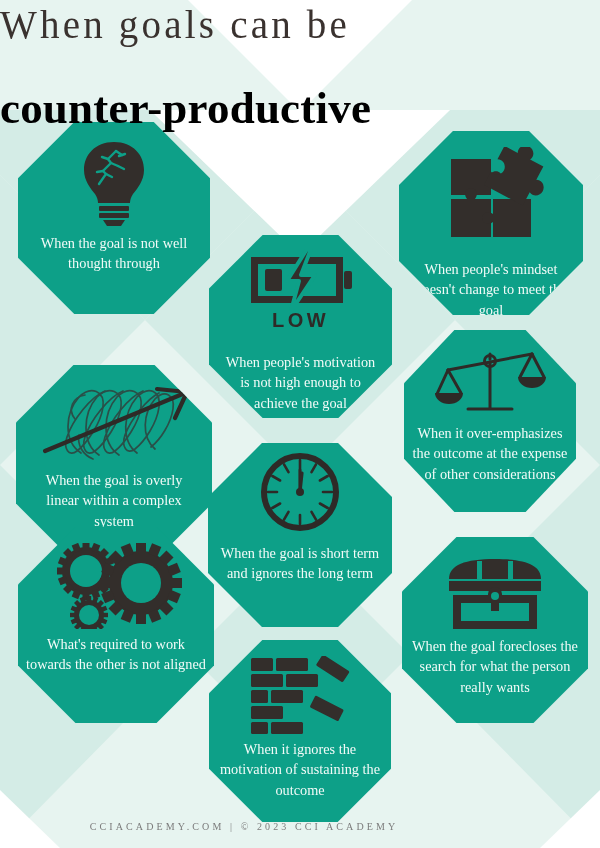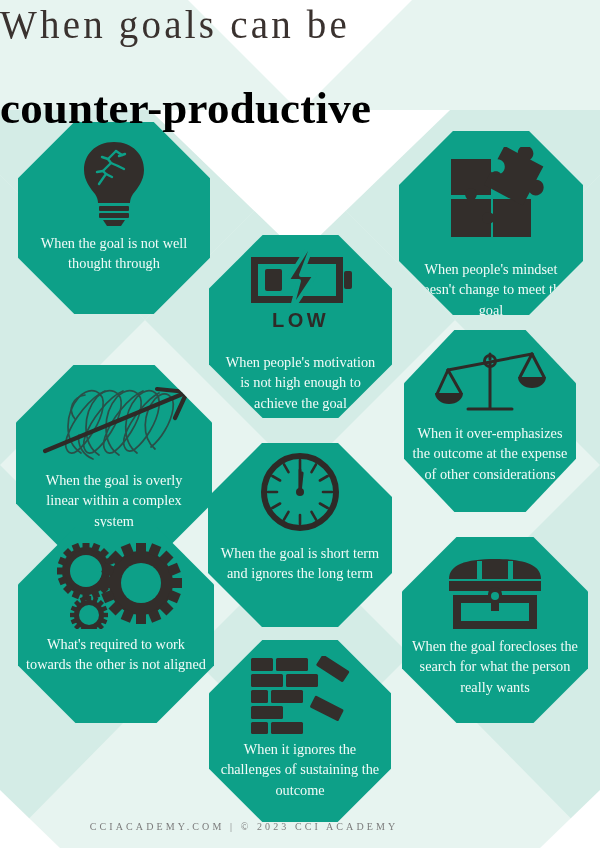--- a/index.html
+++ b/index.html
@@ -389,18 +389,18 @@
           <rect x="26" y="34" width="32" height="13" rx="1.5"></rect>
           <rect x="6" y="50" width="32" height="13" rx="1.5"></rect>
           <rect x="6" y="66" width="17" height="12" rx="1.5"></rect>
           <rect x="26" y="66" width="32" height="12" rx="1.5"></rect>
 
           <rect x="72" y="6" width="32" height="13" rx="1.5" transform="rotate(33 88 12)"></rect>
           <rect x="66" y="46" width="32" height="13" rx="1.5" transform="rotate(27 82 52)"></rect>
         </g>
       </svg>
     </div>
-    <div class="cap">When it ignores the challenges of sustaining the outcome</div>
+    <div class="cap">When it ignores the motivation of sustaining the outcome</div>
   </div>
 
   <div class="footer">CCIACADEMY.COM  |  © 2023 CCI ACADEMY</div>
 
 </div>
 
 </body></html>

